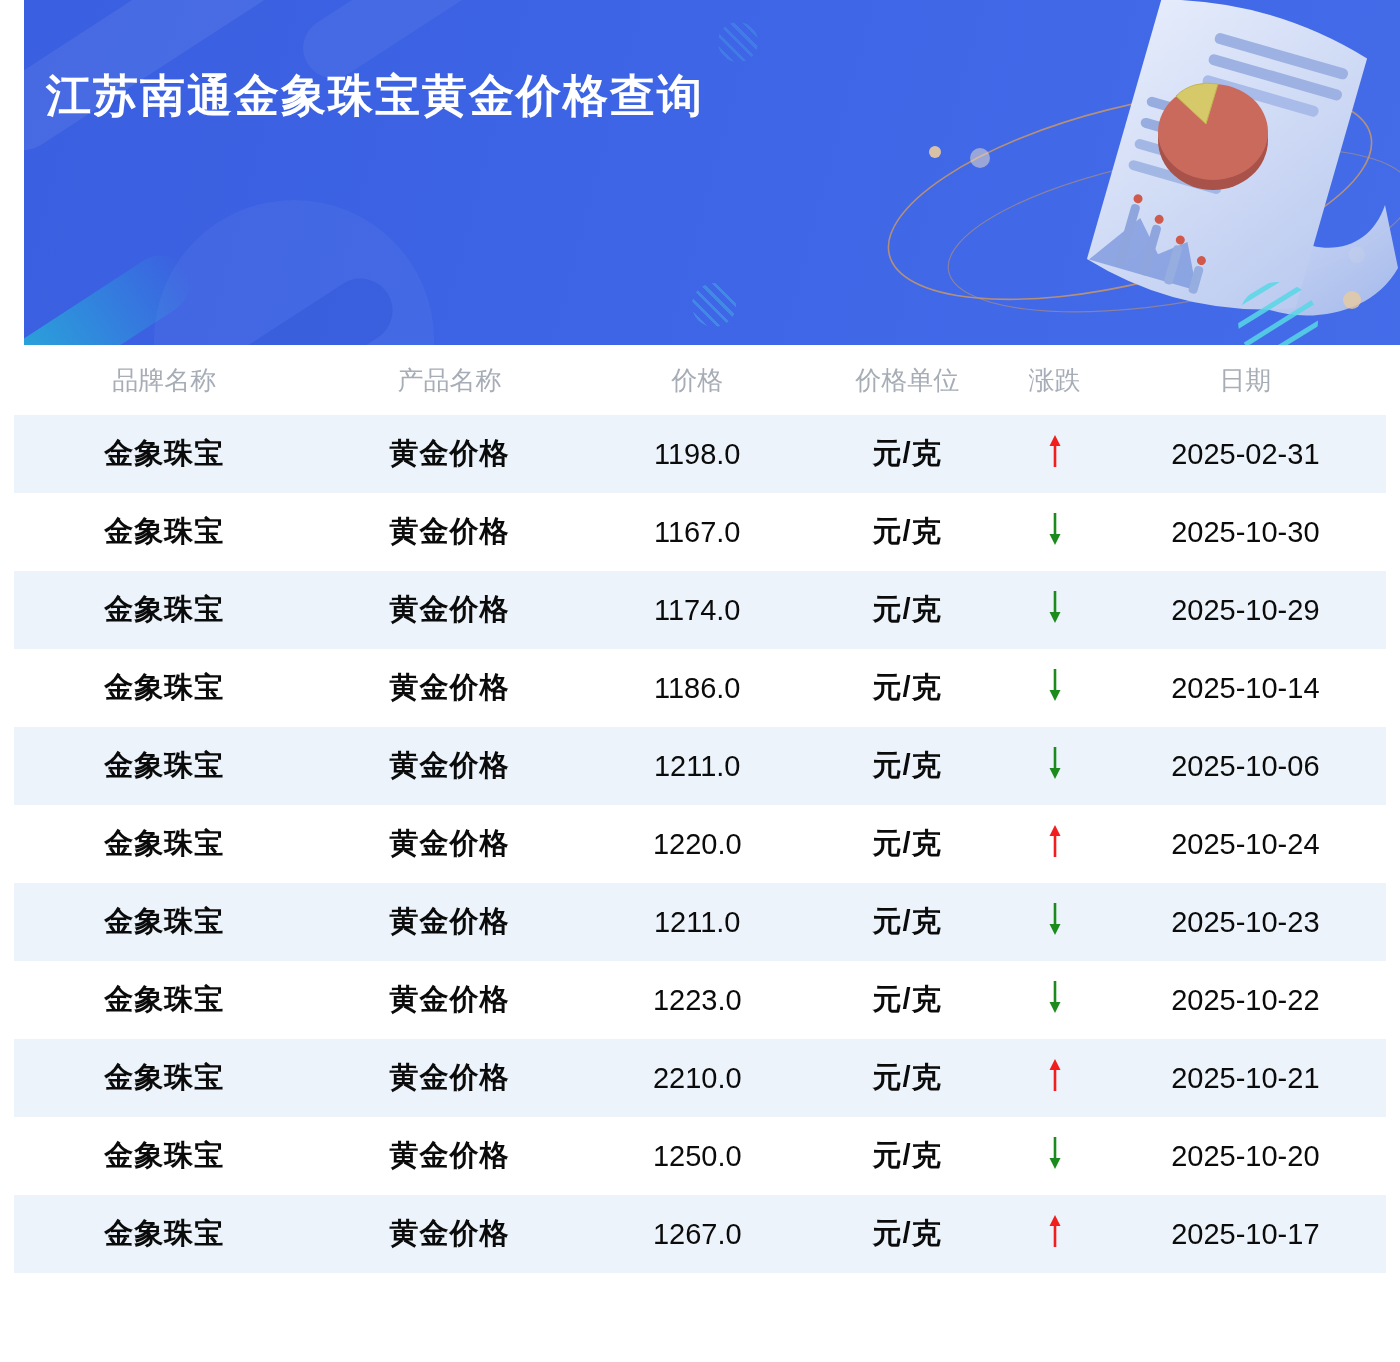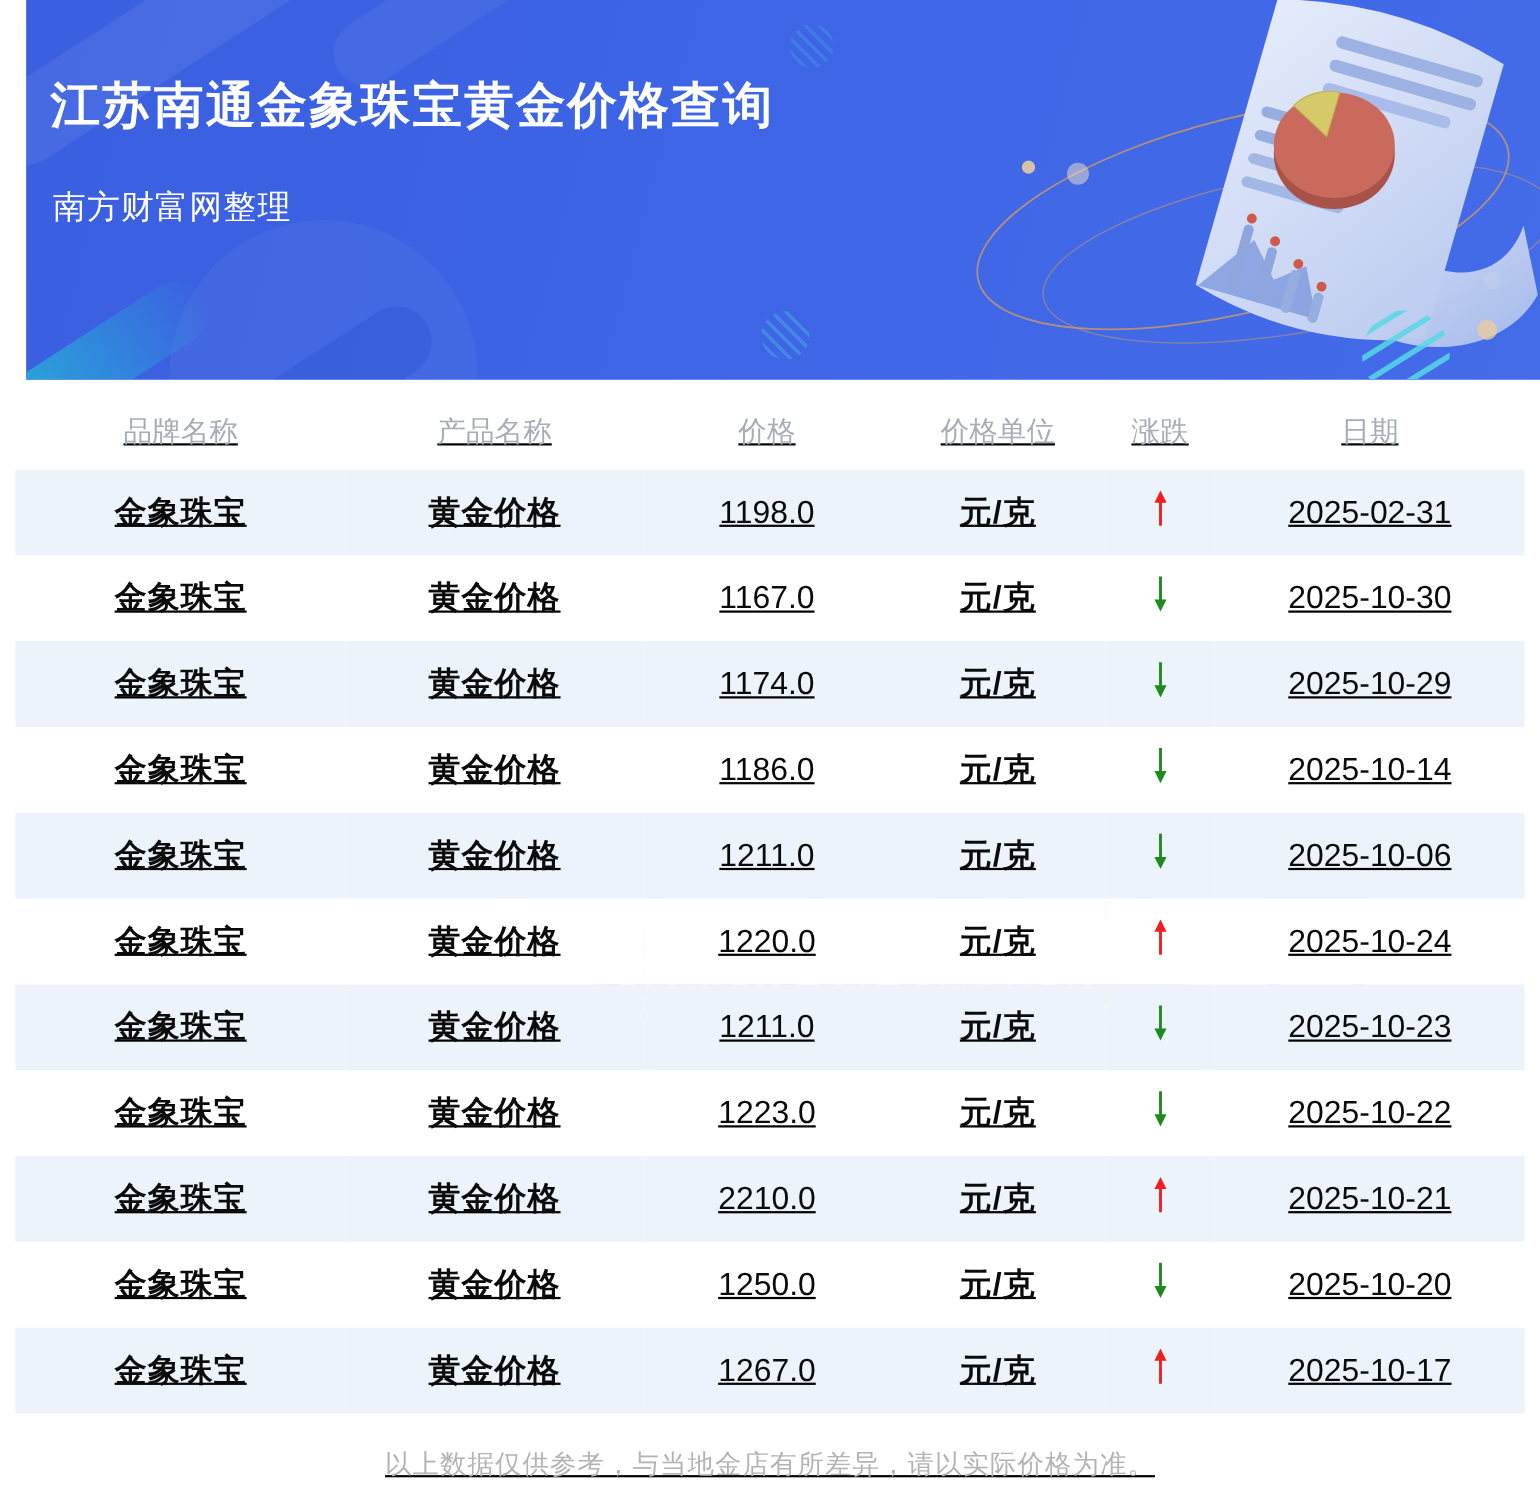--- a/index.html
+++ b/index.html
@@ -41,21 +41,21 @@
     position:absolute; left:22px; top:66px;
     color:#ffffff; font-size:45px; font-weight:bold; letter-spacing:2px;
     white-space:nowrap; z-index:3;
   }
   .hero-subtitle {
     position:absolute; left:24px; top:168px;
     color:#ffffff; font-size:30px; font-weight:normal; letter-spacing:1px; z-index:3;
   }
 
   
-  .table-wrap { position:relative; padding:12px 14px;text-decoration:underline; }
+  .table-wrap { position:relative; padding:0 14px; }
   table { width:100%; border-collapse:collapse; table-layout:fixed; position:relative; z-index:2; }
   thead th {
     height:70px; font-size:26px; font-weight:400; color:#a7adb6;
     text-align:center; vertical-align:middle; background:#ffffff;
   }
   tbody td {
     height:78px; text-align:center; vertical-align:middle;
     font-size:29px; color:#0b0b0b;
   }
   tbody tr:nth-child(odd) { background:#ecf3fb; }
@@ -170,21 +170,20 @@
           <line x1="-6" y1="48" x2="78" y2="-4"></line>
           <line x1="2" y1="66" x2="88" y2="12"></line>
           <line x1="14" y1="82" x2="92" y2="34"></line>
         </g>
       </g>
     </g>
     <circle cx="472" cy="300" r="9" fill="#e9cba0" opacity="0.8"></circle>
   </svg>
 
   <h1 class="hero-title">江苏南通金象珠宝黄金价格查询</h1>
-  <p class="hero-subtitle">南方财富网整理</p>
 </header>
 
 <div class="watermark">
   <span class="wm-s">S</span>
   <span class="wm-cn">南方财富网</span>
   <span class="wm-en">outhmoney.com</span>
 </div>
 
 <main class="table-wrap">
   <table>
@@ -324,14 +323,13 @@
       <td class="cjk">元/克</td>
       <td><span class="arrow-wrap"><svg width="18" height="34" viewBox="0 0 18 34">
                 <line x1="9" y1="9" x2="9" y2="33" stroke="#f21d1d" stroke-width="2.6"></line>
                 <polygon points="9,1 3.5,12 14.5,12" fill="#f21d1d"></polygon>
               </svg></span></td>
       <td class="num">2025-10-17</td>
     </tr>
       </tbody>
   </table>
 
-  <p class="disclaimer">以上数据仅供参考，与当地金店有所差异，请以实际价格为准。</p>
 </main>
 
 </body></html>

